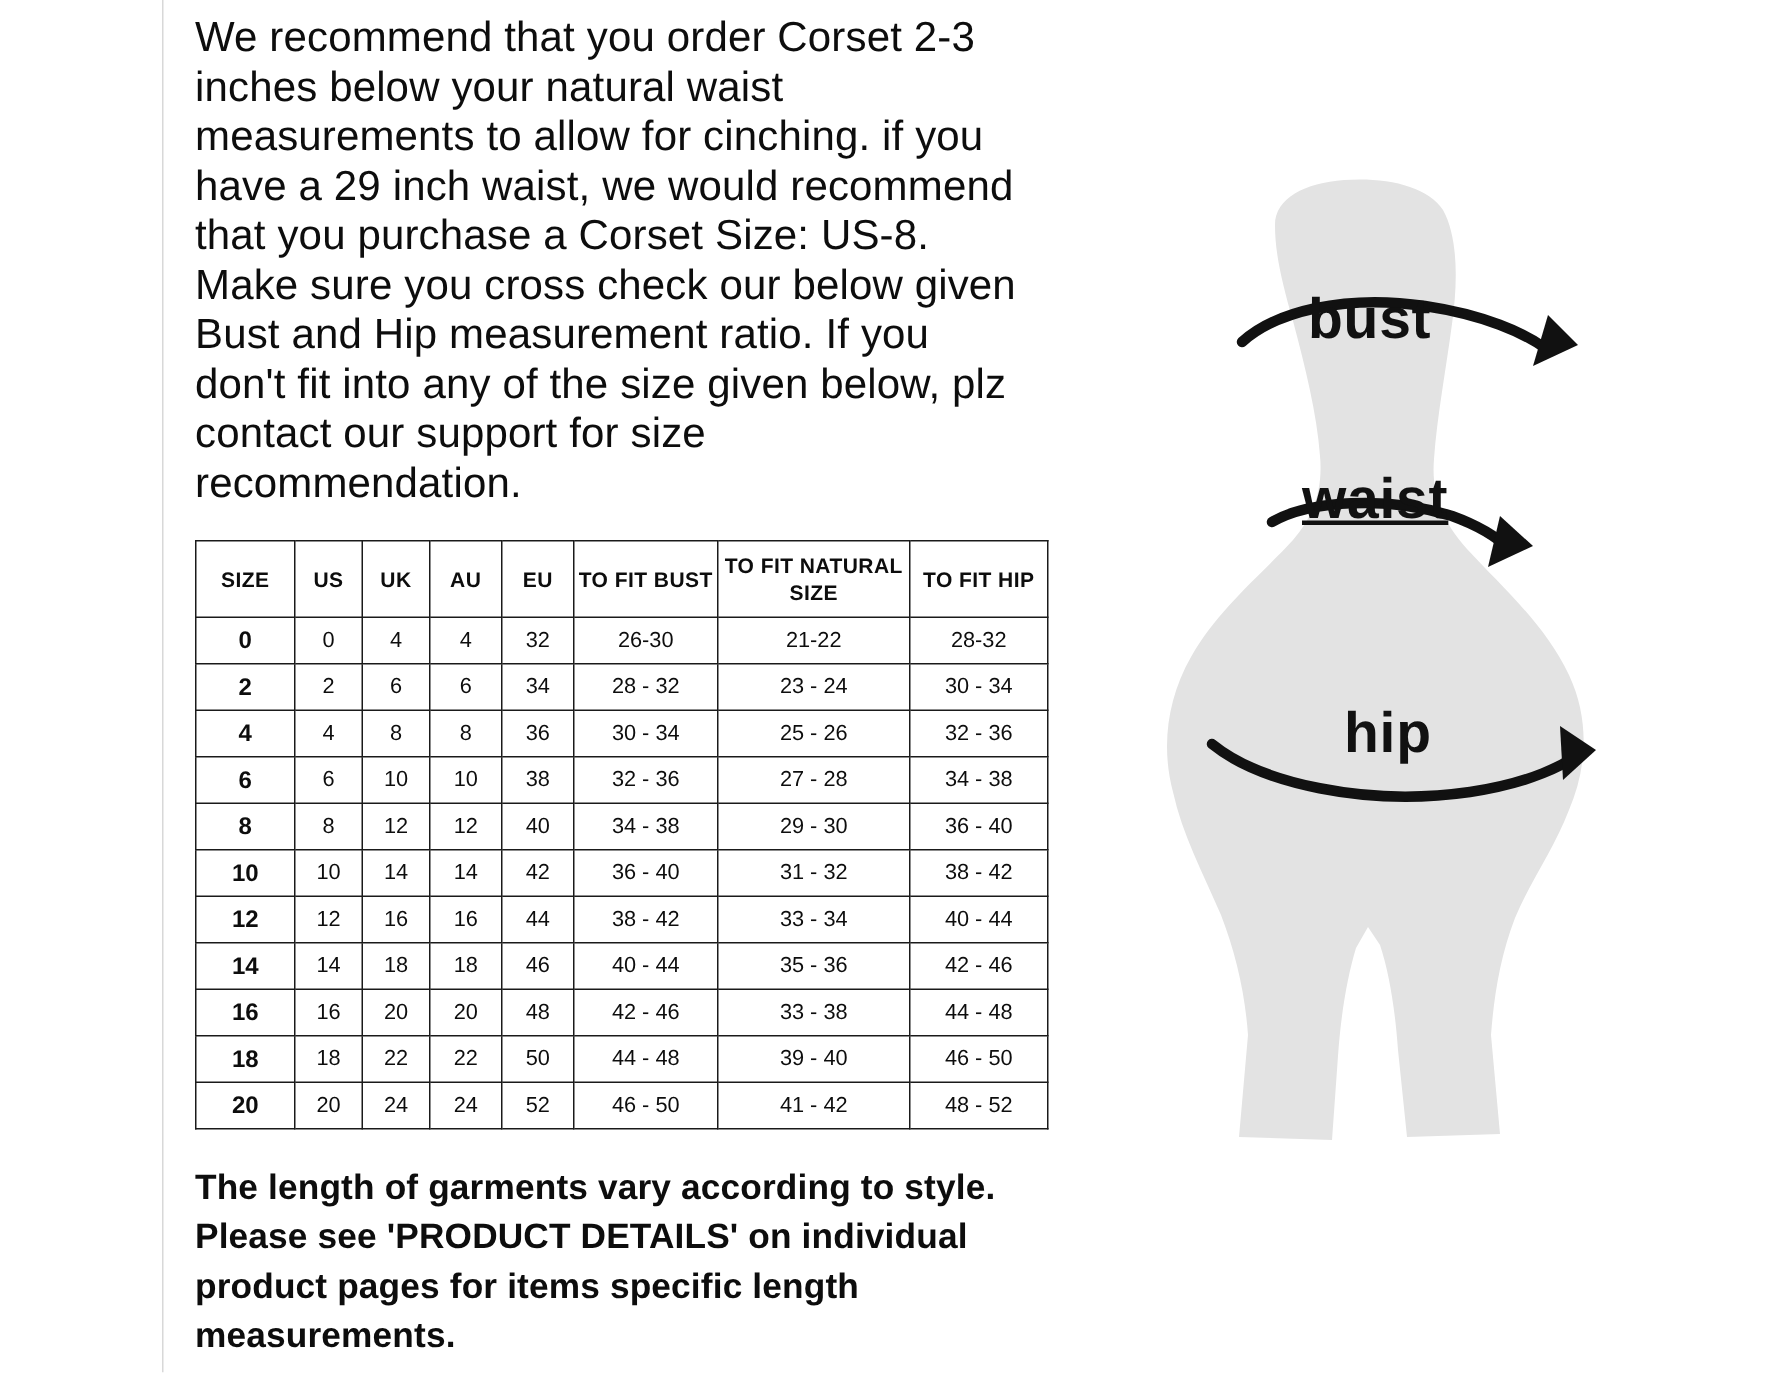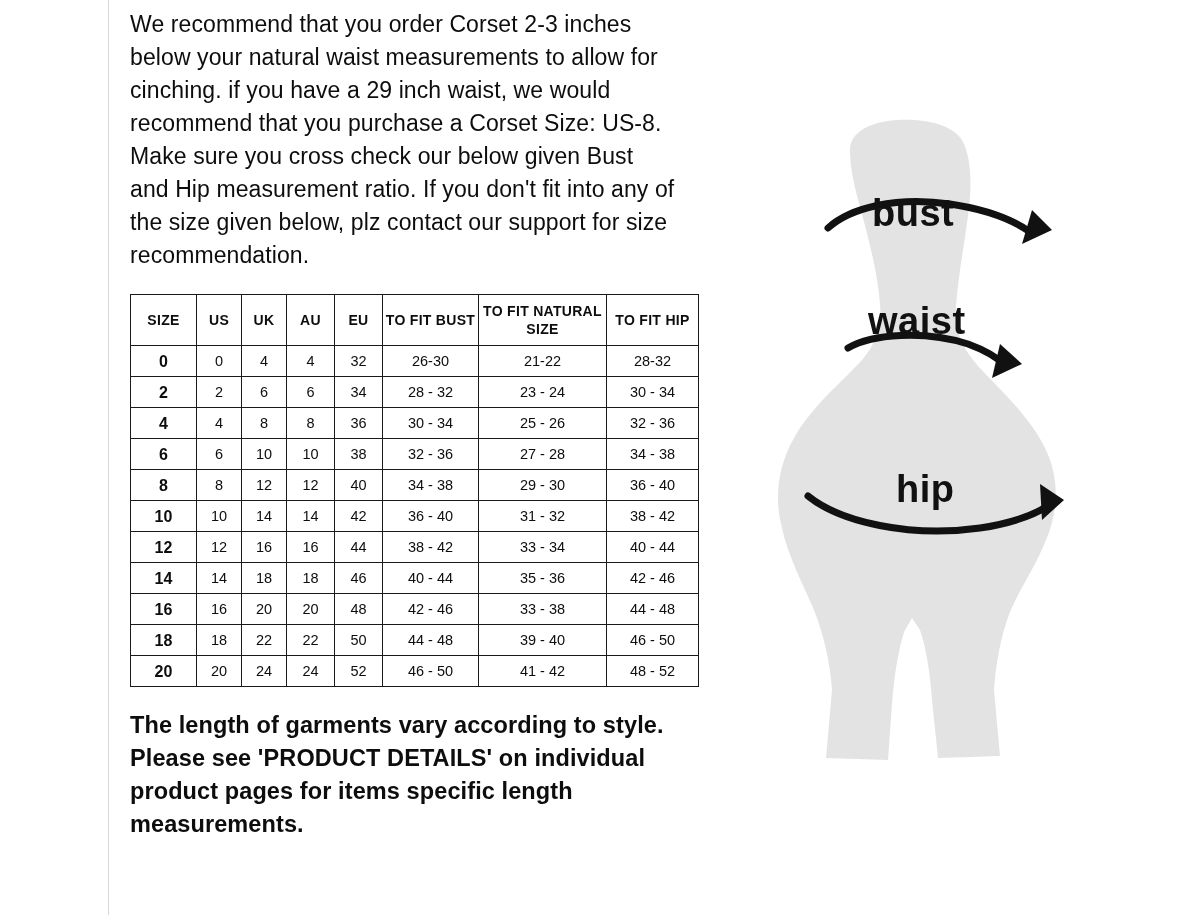--- a/index.html
+++ b/index.html
@@ -29,21 +29,21 @@
     background: #d8d8d8;
   }
   .content {
     position: absolute;
     left: 130px;
     top: 0;
     width: 560px;
     height: 915px;
   }
   .intro {
-    font-size: 23px;
+    font-size: 28px;
     line-height: 33px;
     letter-spacing: 0.1px;
     color: #0d0d0d;
     padding-top: 8px;
     width: 548px;
   }
   .intro p { margin: 0; }
 
   table.size-table {
     border-collapse: collapse;
@@ -106,21 +106,21 @@
   .figure svg { display: block; }
   .fig-label {
     position: absolute;
     font-size: 38px;
     font-weight: 700;
     color: #111;
     letter-spacing: 0.5px;
     font-family: "Liberation Sans", sans-serif;
   }
   .lbl-bust  { left: 172px; top: 192px; }
-  .lbl-waist { left: 168px; top: 300px; }
+  .lbl-waist { left: 168px; top: 312px; text-decoration: underline; }
   .lbl-hip   { left: 196px; top: 468px; }
 </style>
 </head>
 <body>
 
 <div class="page">
 
   <div class="left-rule"></div>
 
   <div class="content">

